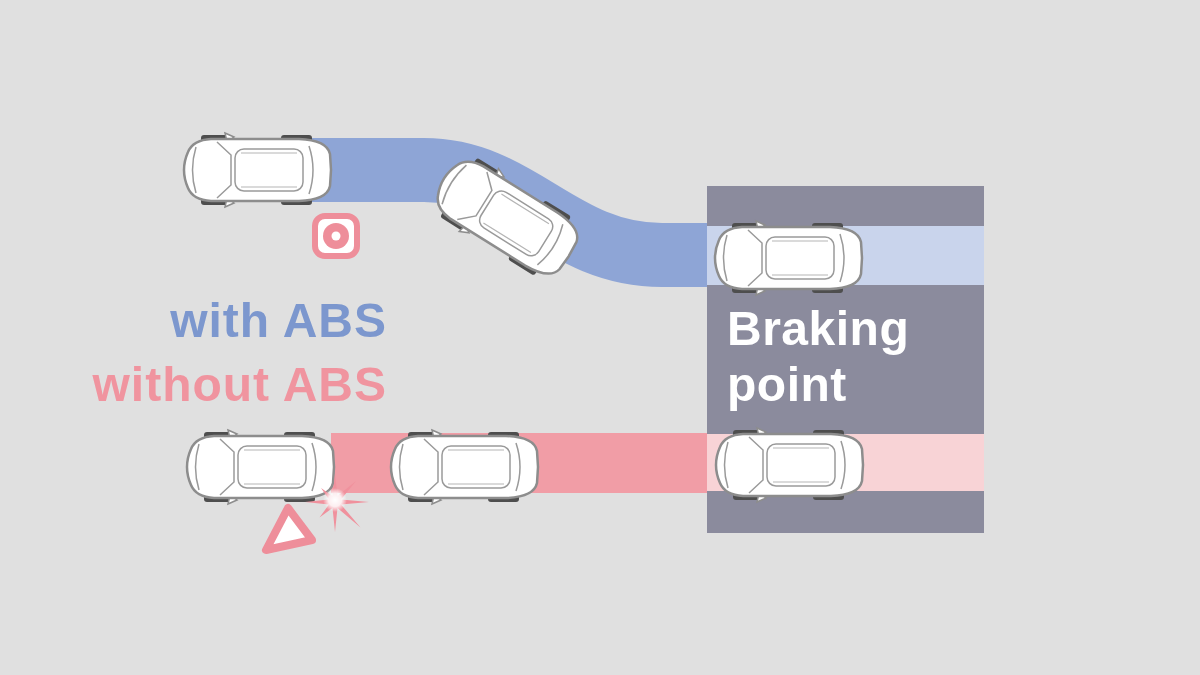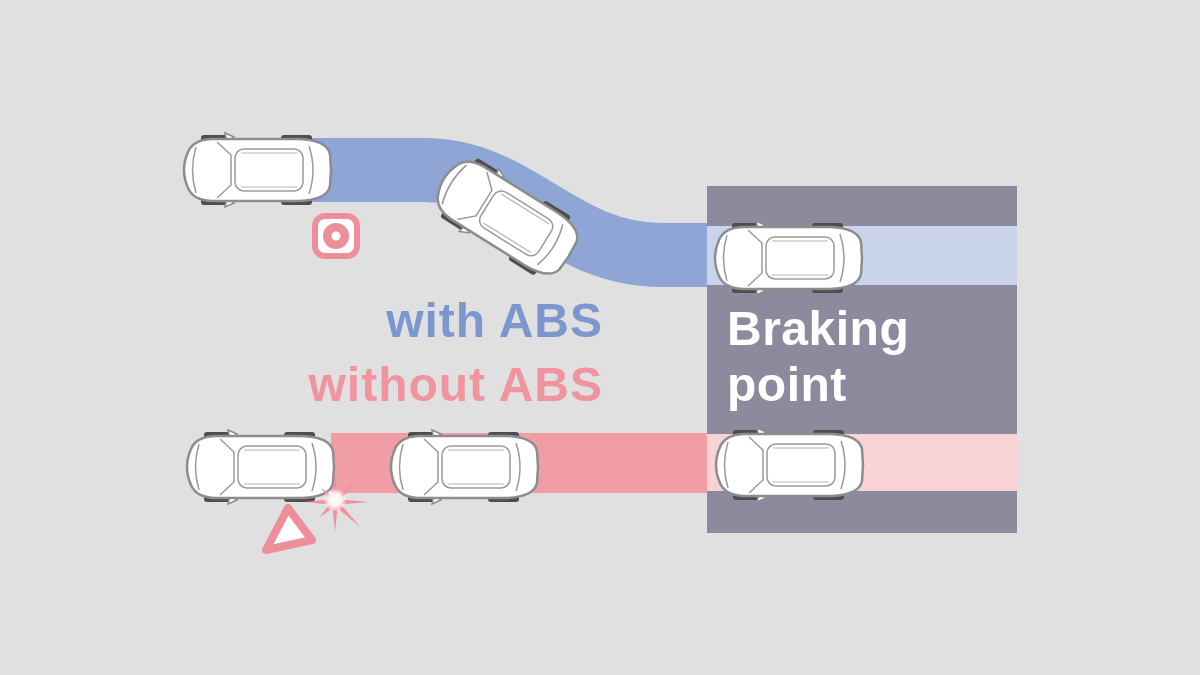--- a/index.html
+++ b/index.html
@@ -1,17 +1,17 @@
 <!DOCTYPE html>
 <html><head>
 <meta charset="utf-8">
 <style>
   html,body{margin:0;padding:0;}
   body{font-family:"Liberation Sans","DejaVu Sans",sans-serif;background:#e0e0e0;}
-  .stage{position:relative;width:1200px;height:675px;background:#e0e0e0;overflow:hidden;}
+  .stage{position:relative;width:984px;height:675px;background:#e0e0e0;overflow:hidden;}
   .scene{position:absolute;left:0;top:0;}
   .label{position:absolute;font-weight:bold;white-space:nowrap;}
   .with-abs{right:597px;top:293px;font-size:48px;color:#7c97ce;letter-spacing:1px;}
   .without-abs{right:597px;top:357px;font-size:48px;color:#f0949f;letter-spacing:1px;}
   .braking-point{left:727px;top:301px;font-size:48px;color:#ffffff;line-height:1.16;letter-spacing:0.5px;}
   .braking-point span{display:block;}
 </style>
 </head>
 <body>
 

